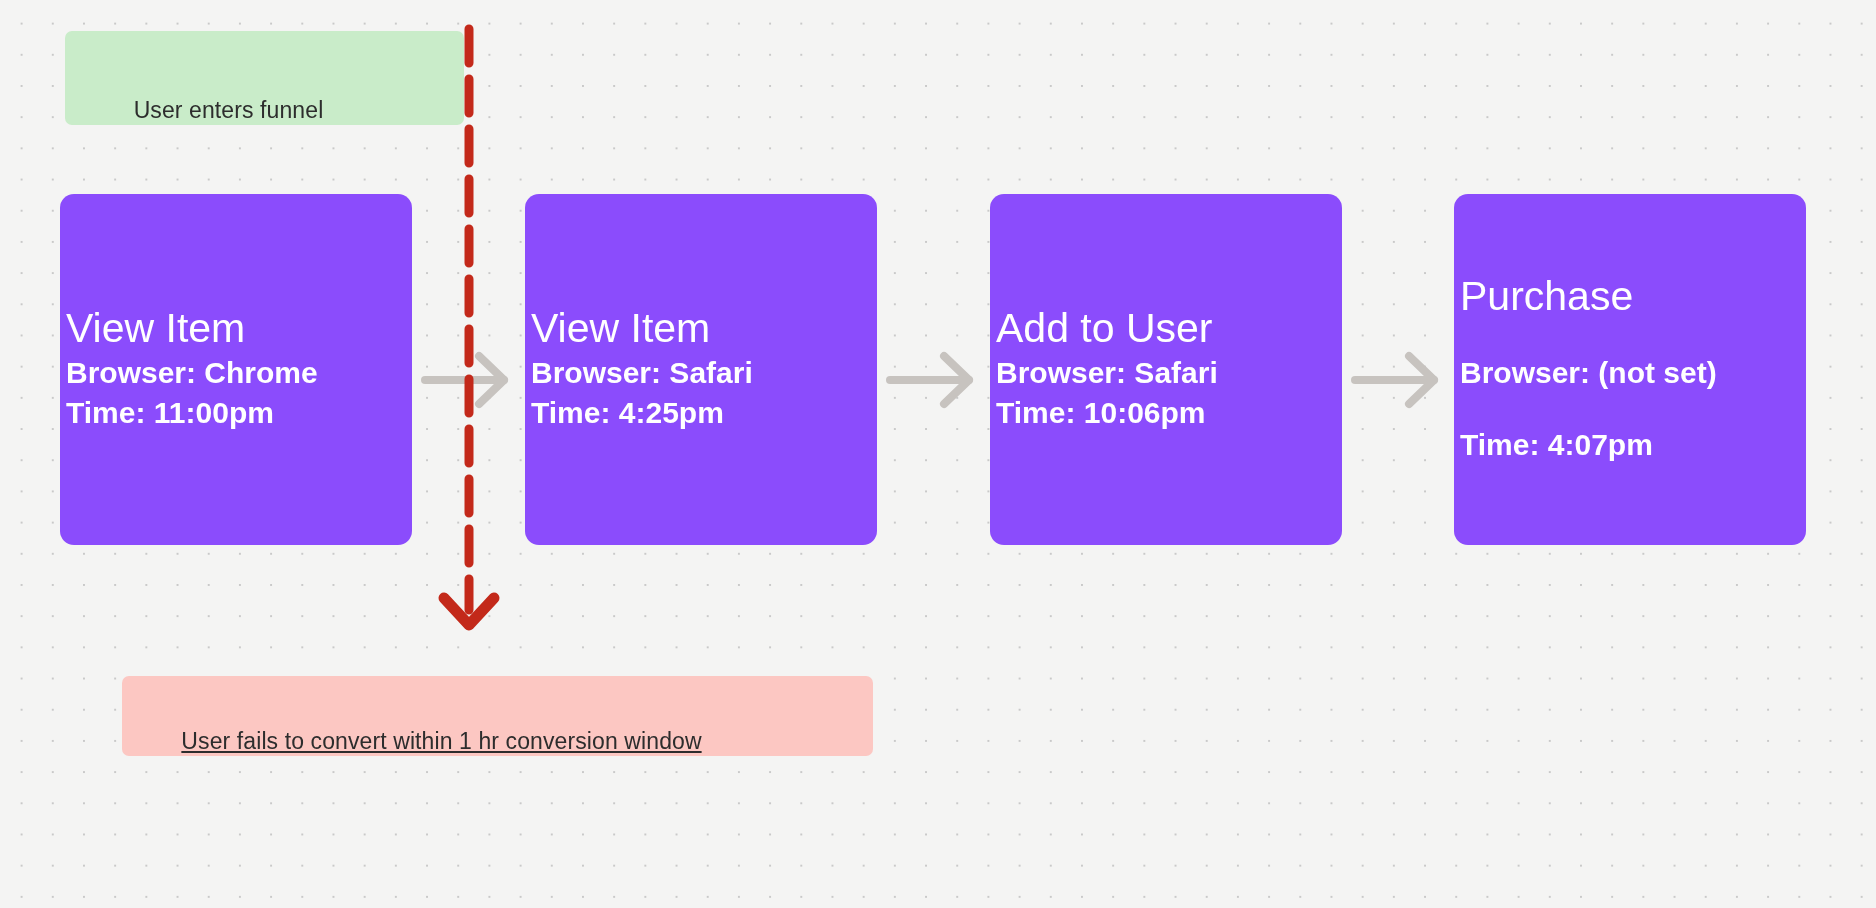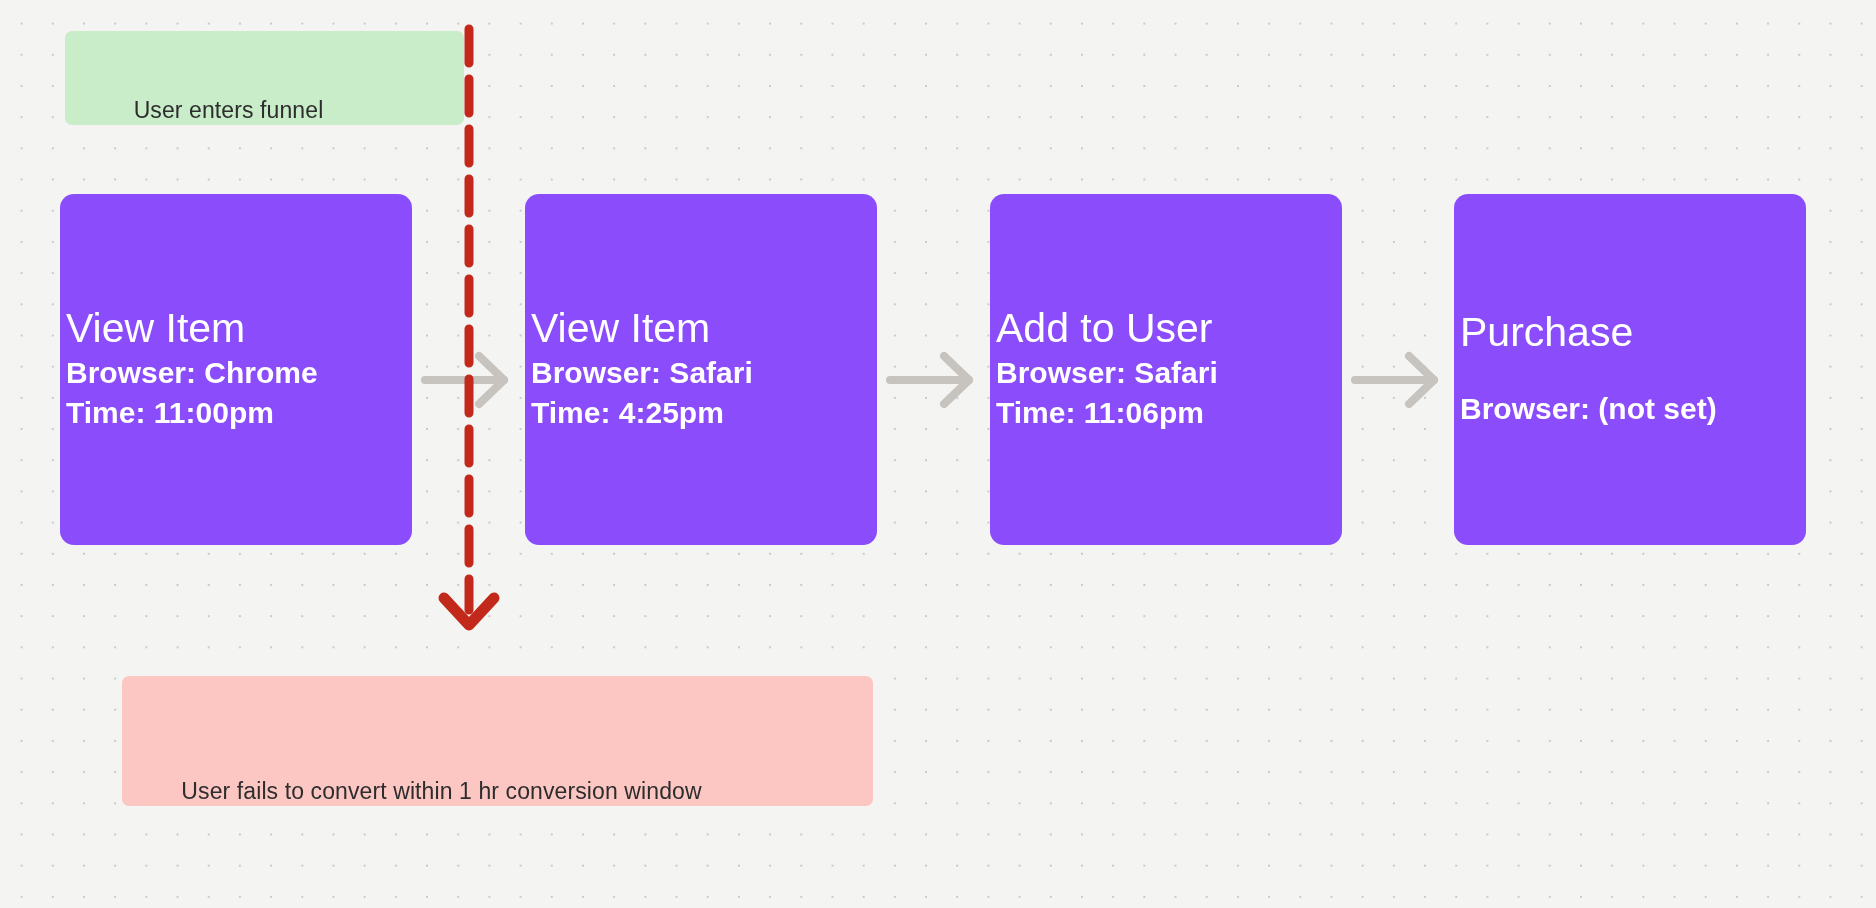--- a/index.html
+++ b/index.html
@@ -44,24 +44,25 @@
     width: 399px;
     height: 94px;
     background: #c9ecc9;
     justify-content: center;
     padding-right: 72px;
   }
   #fail-box {
     left: 95px;
     top: 676px;
     width: 751px;
-    height: 130px;
+    height: 80px;
     background: #fcc7c2;
     justify-content: center;
     padding-right: 112px;
+    text-decoration: underline;
   }
 
   
   .card {
     position: absolute;
     top: 194px;
     width: 352px;
     height: 351px;
     background: #8b4cfc;
     border-radius: 14px;
@@ -142,33 +143,34 @@
   <svg class="flow-arrow" id="arrow-1" viewBox="0 0 113 80">
     <g fill="none" stroke="#c7c3bf" stroke-width="8" stroke-linecap="round" stroke-linejoin="round">
       <line x1="13" y1="40" x2="92" y2="40"></line>
       <polyline points="67,16 92,40 67,64"></polyline>
     </g>
   </svg>
 
   <div class="card" id="card-2">
     <div class="title">Add to User</div>
     <div class="meta">Browser: Safari</div>
-    <div class="meta">Time: 11:06pm</div>
+    <div class="meta">Time: 10:06pm</div>
   </div>
 
   <svg class="flow-arrow" id="arrow-2" viewBox="0 0 113 80">
     <g fill="none" stroke="#c7c3bf" stroke-width="8" stroke-linecap="round" stroke-linejoin="round">
       <line x1="13" y1="40" x2="92" y2="40"></line>
       <polyline points="67,16 92,40 67,64"></polyline>
     </g>
   </svg>
 
   <div class="card" id="card-3">
     <div class="title">Purchase</div>
     <div class="meta">Browser: (not set)</div>
+    <div class="meta">Time: 4:07pm</div>
   </div>
 
   <svg id="dropoff-line" viewBox="0 0 100 640">
     <line x1="49" y1="9" x2="49" y2="590" stroke="#c3291a" stroke-width="9" stroke-linecap="round" stroke-dasharray="34 16"></line>
     <polyline points="24,578 49,605 74,578" fill="none" stroke="#c3291a" stroke-width="11" stroke-linecap="round" stroke-linejoin="round"></polyline>
   </svg>
 
   <div class="anno" id="fail-box">
     <span>User fails to convert within 1 hr conversion window</span>
   </div>

